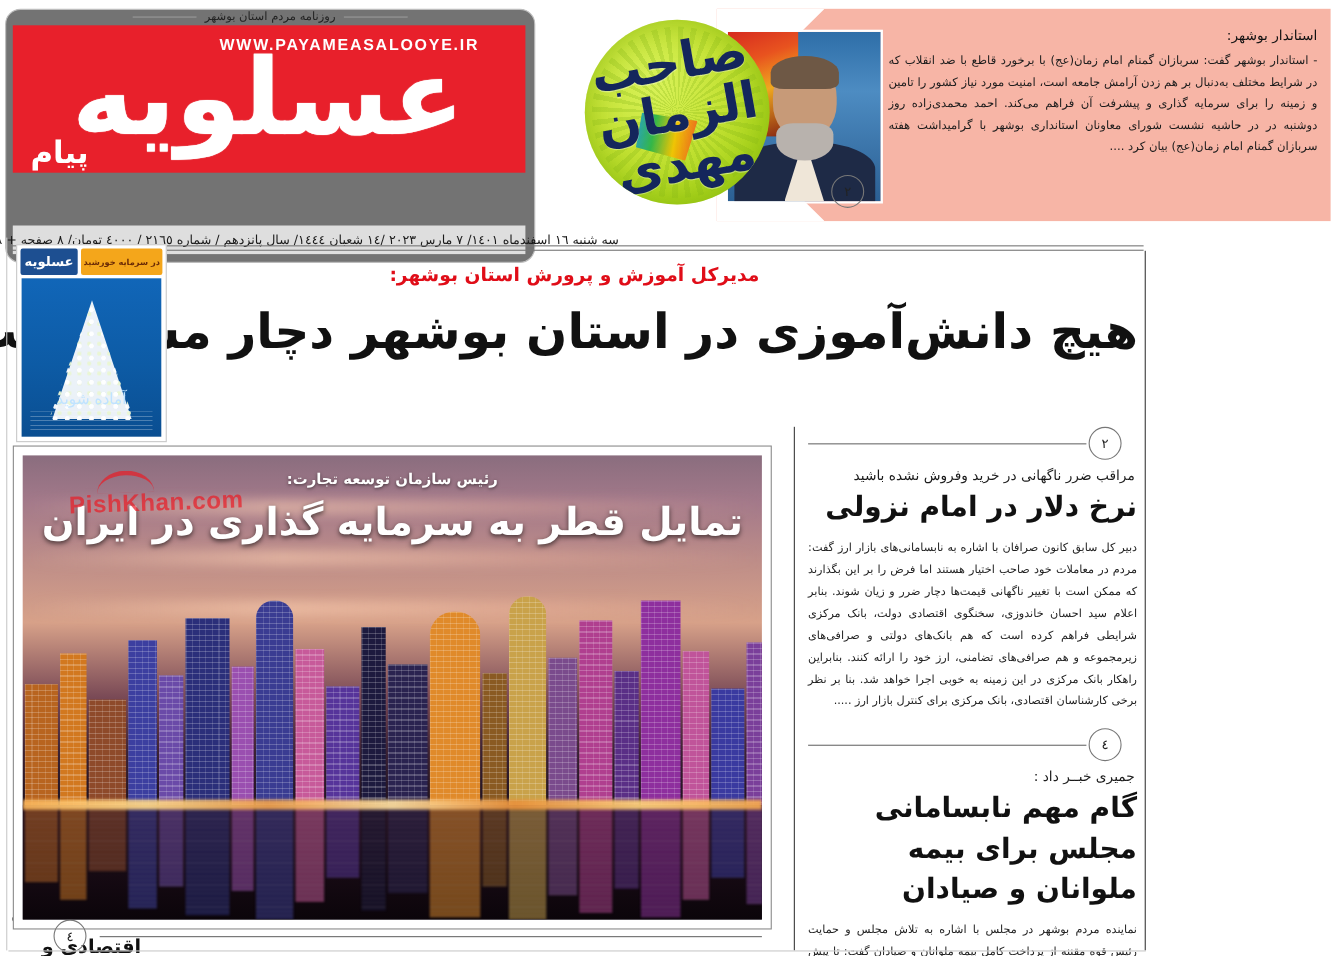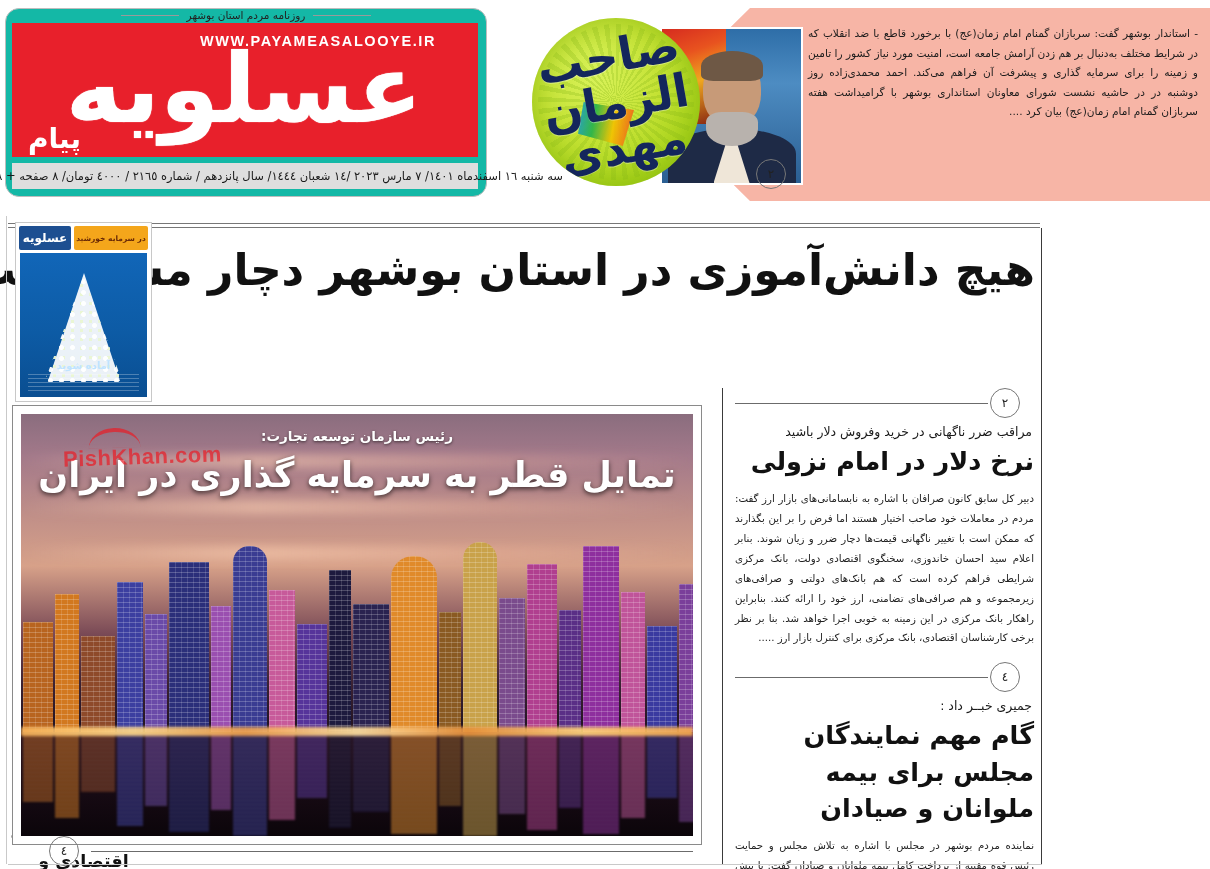--- a/index.html
+++ b/index.html
@@ -20,24 +20,24 @@
   .masthead-zone {
     position: absolute;
     top: 0; left: 0;
     width: 1210px; height: 207px;
   }
 
   
   .logo-panel {
     position: absolute;
     top: 8px; right: 723px;
-    width: 482px; height: 189px;
+    width: 482px; height: 231px;
     border: 1.5px solid #bdbdbd;
     border-radius: 14px;
-    background: #14b8a6;
+    background: #737373;
     padding: 6px 8px 4px 8px;
   }
   .tagline-row {
     position: absolute;
     top: -2px; right: 0; width: 100%;
     display: flex; align-items: center; justify-content: center;
     gap: 8px;
     height: 16px;
   }
   .tagline-row .rule { height: 1px; background: #9a9a9a; flex: 0 0 58px; }
@@ -316,21 +316,21 @@
       radial-gradient(circle, #fff 0 2.2px, transparent 2.4px),
       radial-gradient(circle, #eaf6d2 0 1.8px, transparent 2px);
     background-size: 11px 11px, 9px 9px;
     background-position: 0 0, 5px 5px;
     clip-path: polygon(50% 0, 100% 100%, 0 100%);
     opacity: .95;
   }
   .sc-caption {
     position: absolute; bottom: 26px; left: 0; right: 0;
     text-align: center; color: #bfe3ff;
-    font-size: 10px; font-weight: bold; letter-spacing: 1px;
+    font-size: 14px; font-weight: normal; letter-spacing: 1px;
   }
   .sc-smalltext {
     position: absolute; bottom: 5px; left: 8px; right: 8px;
     height: 18px;
     background: repeating-linear-gradient(180deg, rgba(255,255,255,.45) 0 1px, transparent 1px 4px);
     opacity: .6;
   }
   .sb-title-red {
     color: #e00d18; font-size: 19px; font-weight: bold;
     line-height: 1.35; margin-top: 12px;
@@ -505,20 +505,21 @@
       <div class="banner-photo">
         <div class="bp-flag"></div>
         <div class="bp-suit"></div>
         <div class="bp-shirt"></div>
         <div class="bp-head"></div>
         <div class="bp-hair"></div>
         <div class="bp-beard"></div>
       </div>
 
       <div class="banner-text">
+        <div class="banner-kicker">استاندار بوشهر:</div>
         <div class="banner-body">- استاندار بوشهر گفت: سربازان گمنام امام زمان(عج) با برخورد قاطع با ضد انقلاب که در شرایط مختلف به‌دنبال بر هم زدن آرامش جامعه است، امنیت مورد نیاز کشور را تامین و زمینه را برای سرمایه گذاری و پیشرفت آن فراهم می‌کند. احمد محمدی‌زاده روز دوشنبه در در حاشیه نشست شورای معاونان استانداری بوشهر با گرامیداشت هفته سربازان گمنام امام زمان(عج) بیان کرد ....</div>
       </div>
 
       <div class="pg-badge banner-pg">٢</div>
     </div>
 
     <div class="emblem">
       <div class="emblem-color-swash"></div>
       <div class="emblem-calligraphy">صاحب الزمان مهدی</div>
     </div>
@@ -539,20 +540,21 @@
       <div class="issue-bar">سه شنبه ١٦ اسفندماه ١٤٠١/ ٧ مارس ٢٠٢٣ /١٤ شعبان ١٤٤٤/ سال پانزدهم / شماره ٢١٦٥ / ٤٠٠٠ تومان/ ٨ صفحه + ٨ صفحه ضمیمه</div>
     </div>
   </div>
 
   <div class="double-rule">
     <i></i>
       <i></i>
   </div>
 
   <div class="main-head-zone">
+    <div class="main-kicker">مدیرکل آموزش و پرورش استان بوشهر:</div>
     <div class="main-headline">هیچ دانش‌آموزی در استان بوشهر دچار مسمومیت نشده است</div>
   </div>
 
   <div class="sidebar">
 
     <div class="supp-cover">
       <div class="sc-top">
         <div class="sc-orange">در سرمایه خورشید</div>
         <div class="sc-bluebox">عسلویه</div>
       </div>
@@ -580,30 +582,30 @@
     <div class="sb-head">کشور درگیر جنگ اقتصادی و فرهنگی است</div>
 
   </div>
 
   <div class="midcol">
 
     <div class="mc-badge-row">
       <span class="bline"></span>
       <span class="pg-badge">٢</span>
     </div>
-    <div class="mc-kicker">مراقب ضرر ناگهانی در خرید وفروش دلار باشید</div>
+    <div class="mc-kicker">مراقب ضرر ناگهانی در خرید وفروش نشده باشید</div>
     <div class="mc-head">نرخ دلار در امام نزولی</div>
     <div class="mc-body">دبیر کل سابق کانون صرافان با اشاره به نابسامانی‌های بازار ارز گفت: مردم در معاملات خود صاحب اختیار هستند اما فرض را بر این بگذارند که ممکن است با تغییر ناگهانی قیمت‌ها دچار ضرر و زیان شوند. بنابر اعلام سید احسان خاندوزی، سخنگوی اقتصادی دولت، بانک مرکزی شرایطی فراهم کرده است که هم بانک‌های دولتی و صرافی‌های زیرمجموعه و هم صرافی‌های تضامنی، ارز خود را ارائه کنند. بنابراین راهکار بانک مرکزی در این زمینه به خوبی اجرا خواهد شد. بنا بر نظر برخی کارشناسان اقتصادی، بانک مرکزی برای کنترل بازار ارز .....</div>
 
     <div class="mc-badge-row" style="margin-top:14px">
       <span class="bline"></span>
       <span class="pg-badge">٤</span>
     </div>
     <div class="mc-kicker">جمیری خبــر داد :</div>
-    <div class="mc-head">گام مهم نمایندگان مجلس برای بیمه ملوانان و صیادان</div>
+    <div class="mc-head">گام مهم نابسامانی مجلس برای بیمه ملوانان و صیادان</div>
     <div class="mc-body">نماینده مردم بوشهر در مجلس با اشاره به تلاش مجلس و حمایت رئیس قوه مقننه از پرداخت کامل بیمه ملوانان و صیادان گفت: تا پیش از بیمه این قشر به صورت یک یا دو ماه در سال پرداخت می شد که هیچگاه حقوق بازنشستگی کامل را دریافت نمی‌کردند اما با مصوبه جدید مجلس بیمه آنها تکمیل خواهد شد...</div>
 
   </div>
 
   <div class="photo-block">
     <div class="photo-inner">
 
       <div class="sky-streak" style="top:40px"></div>
       <div class="sky-streak" style="top:86px"></div>
       <div class="sky-streak" style="top:132px"></div>

